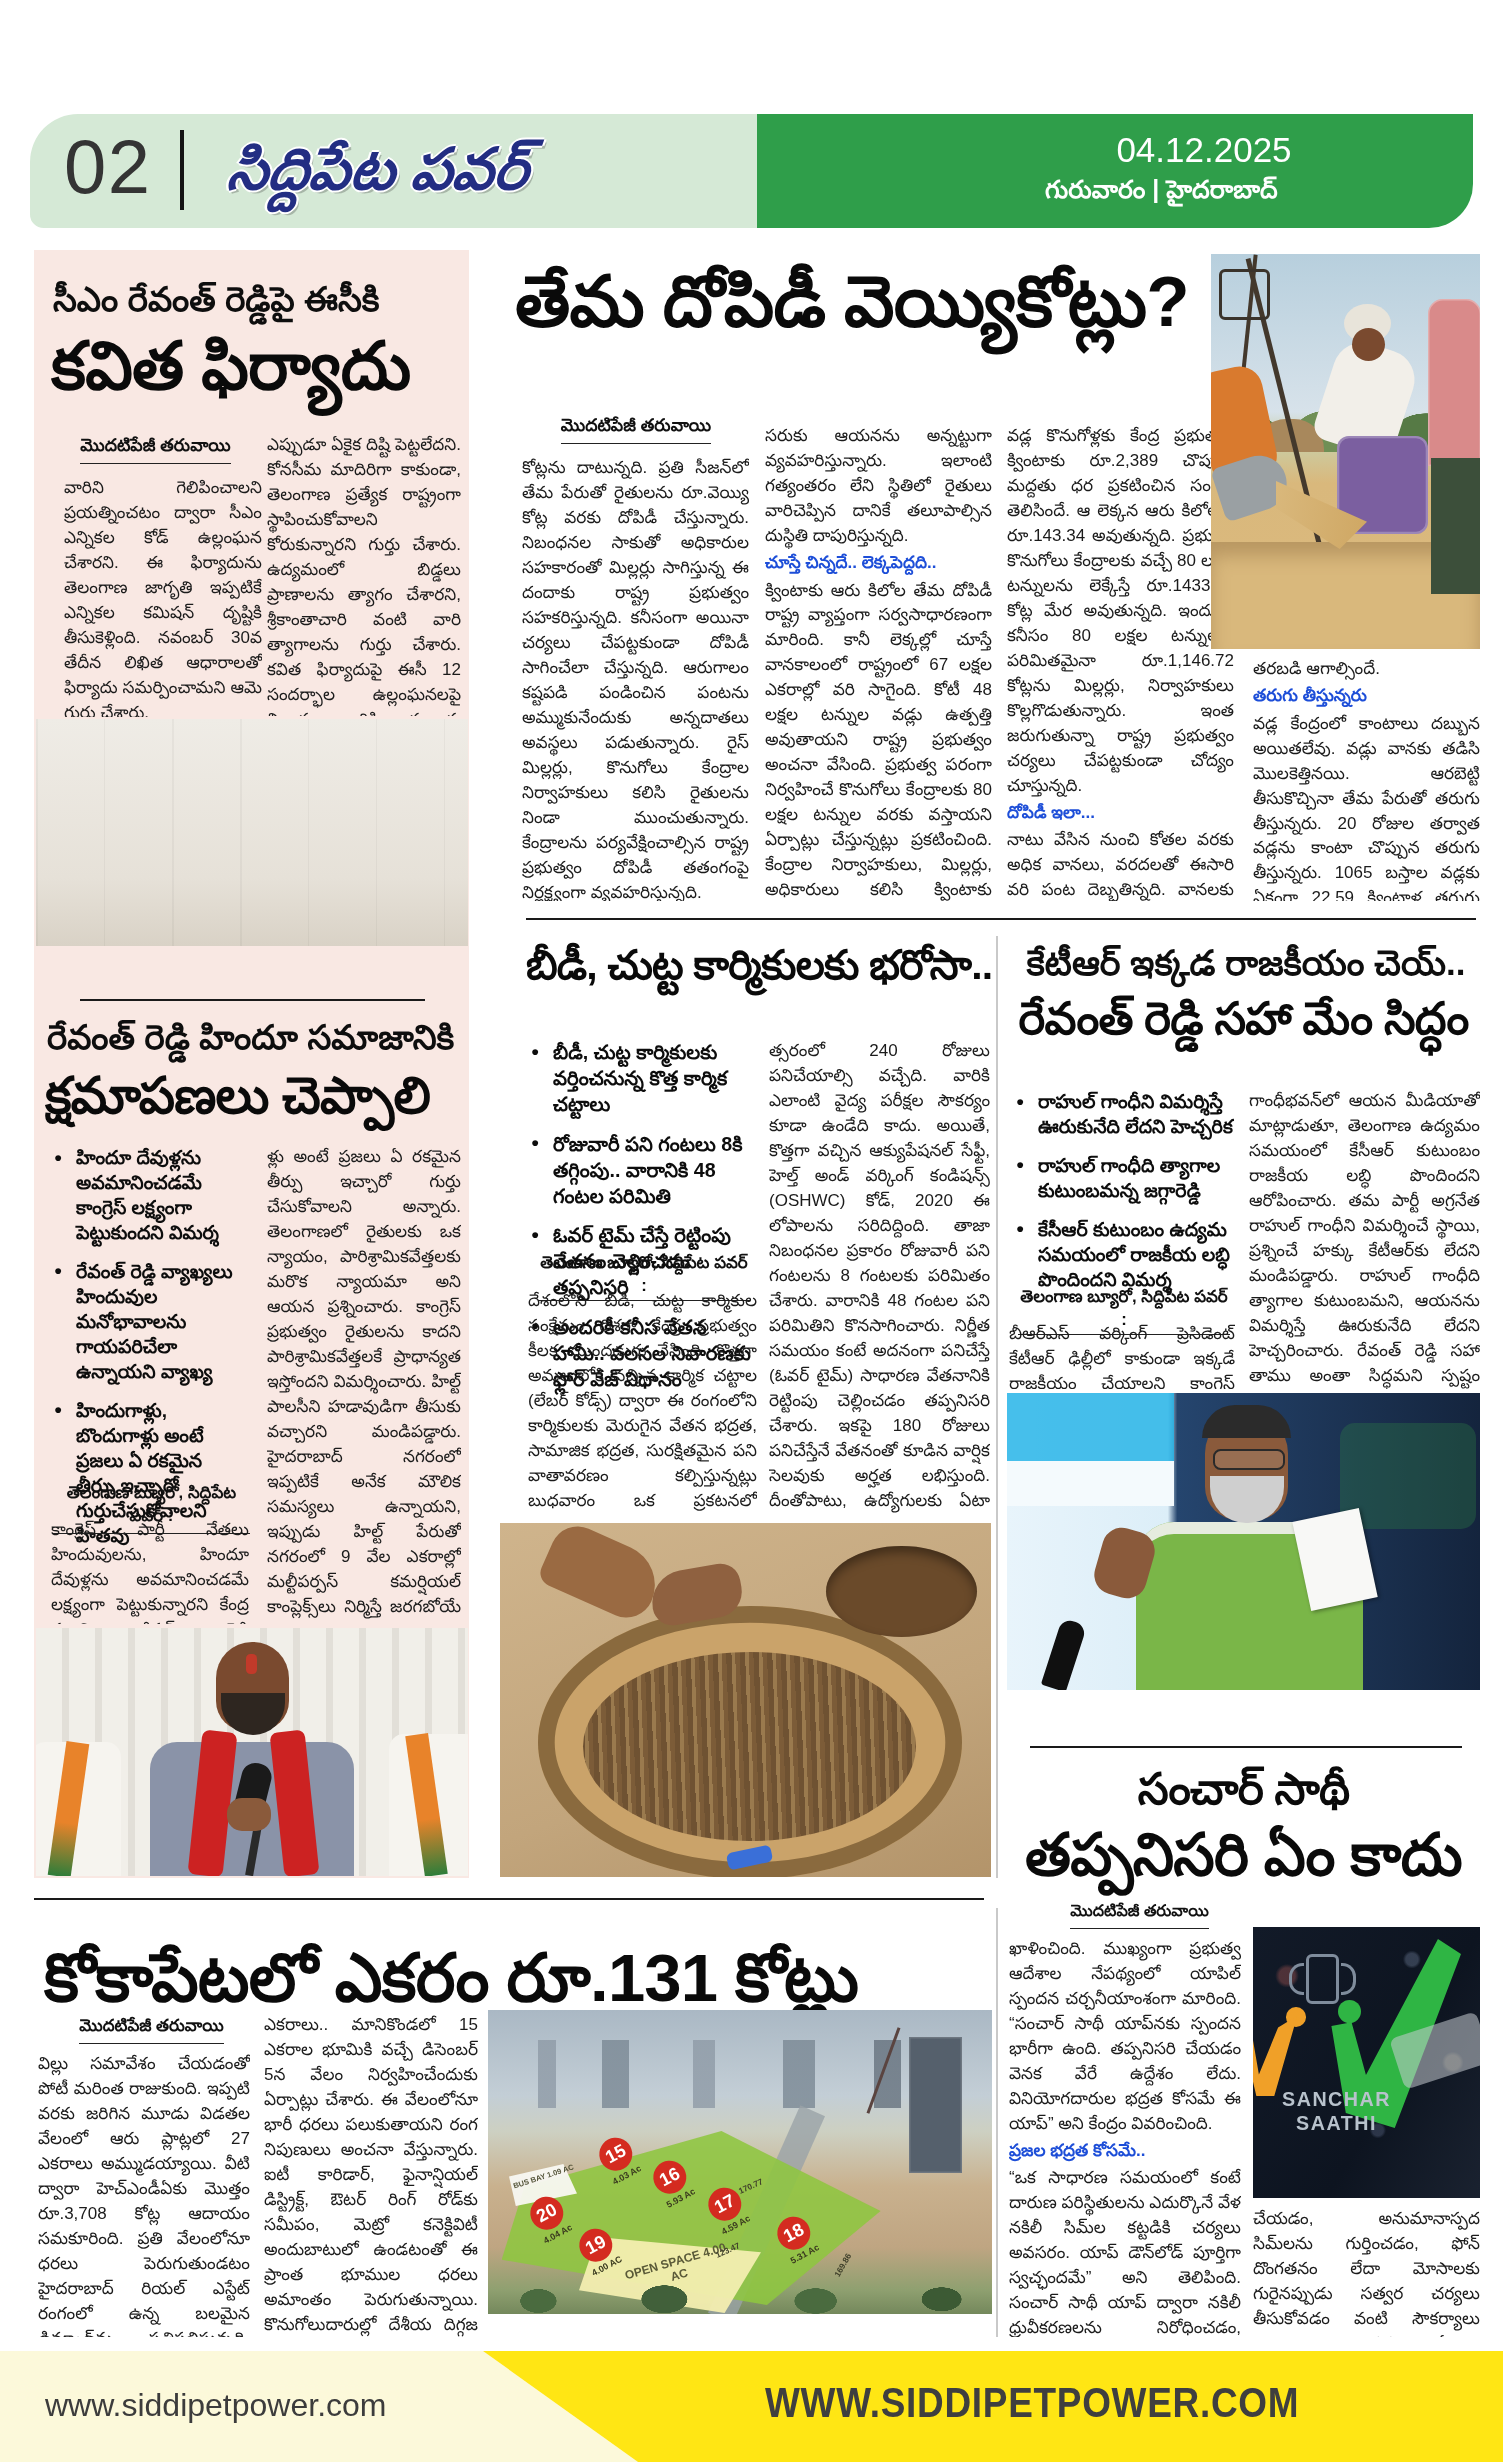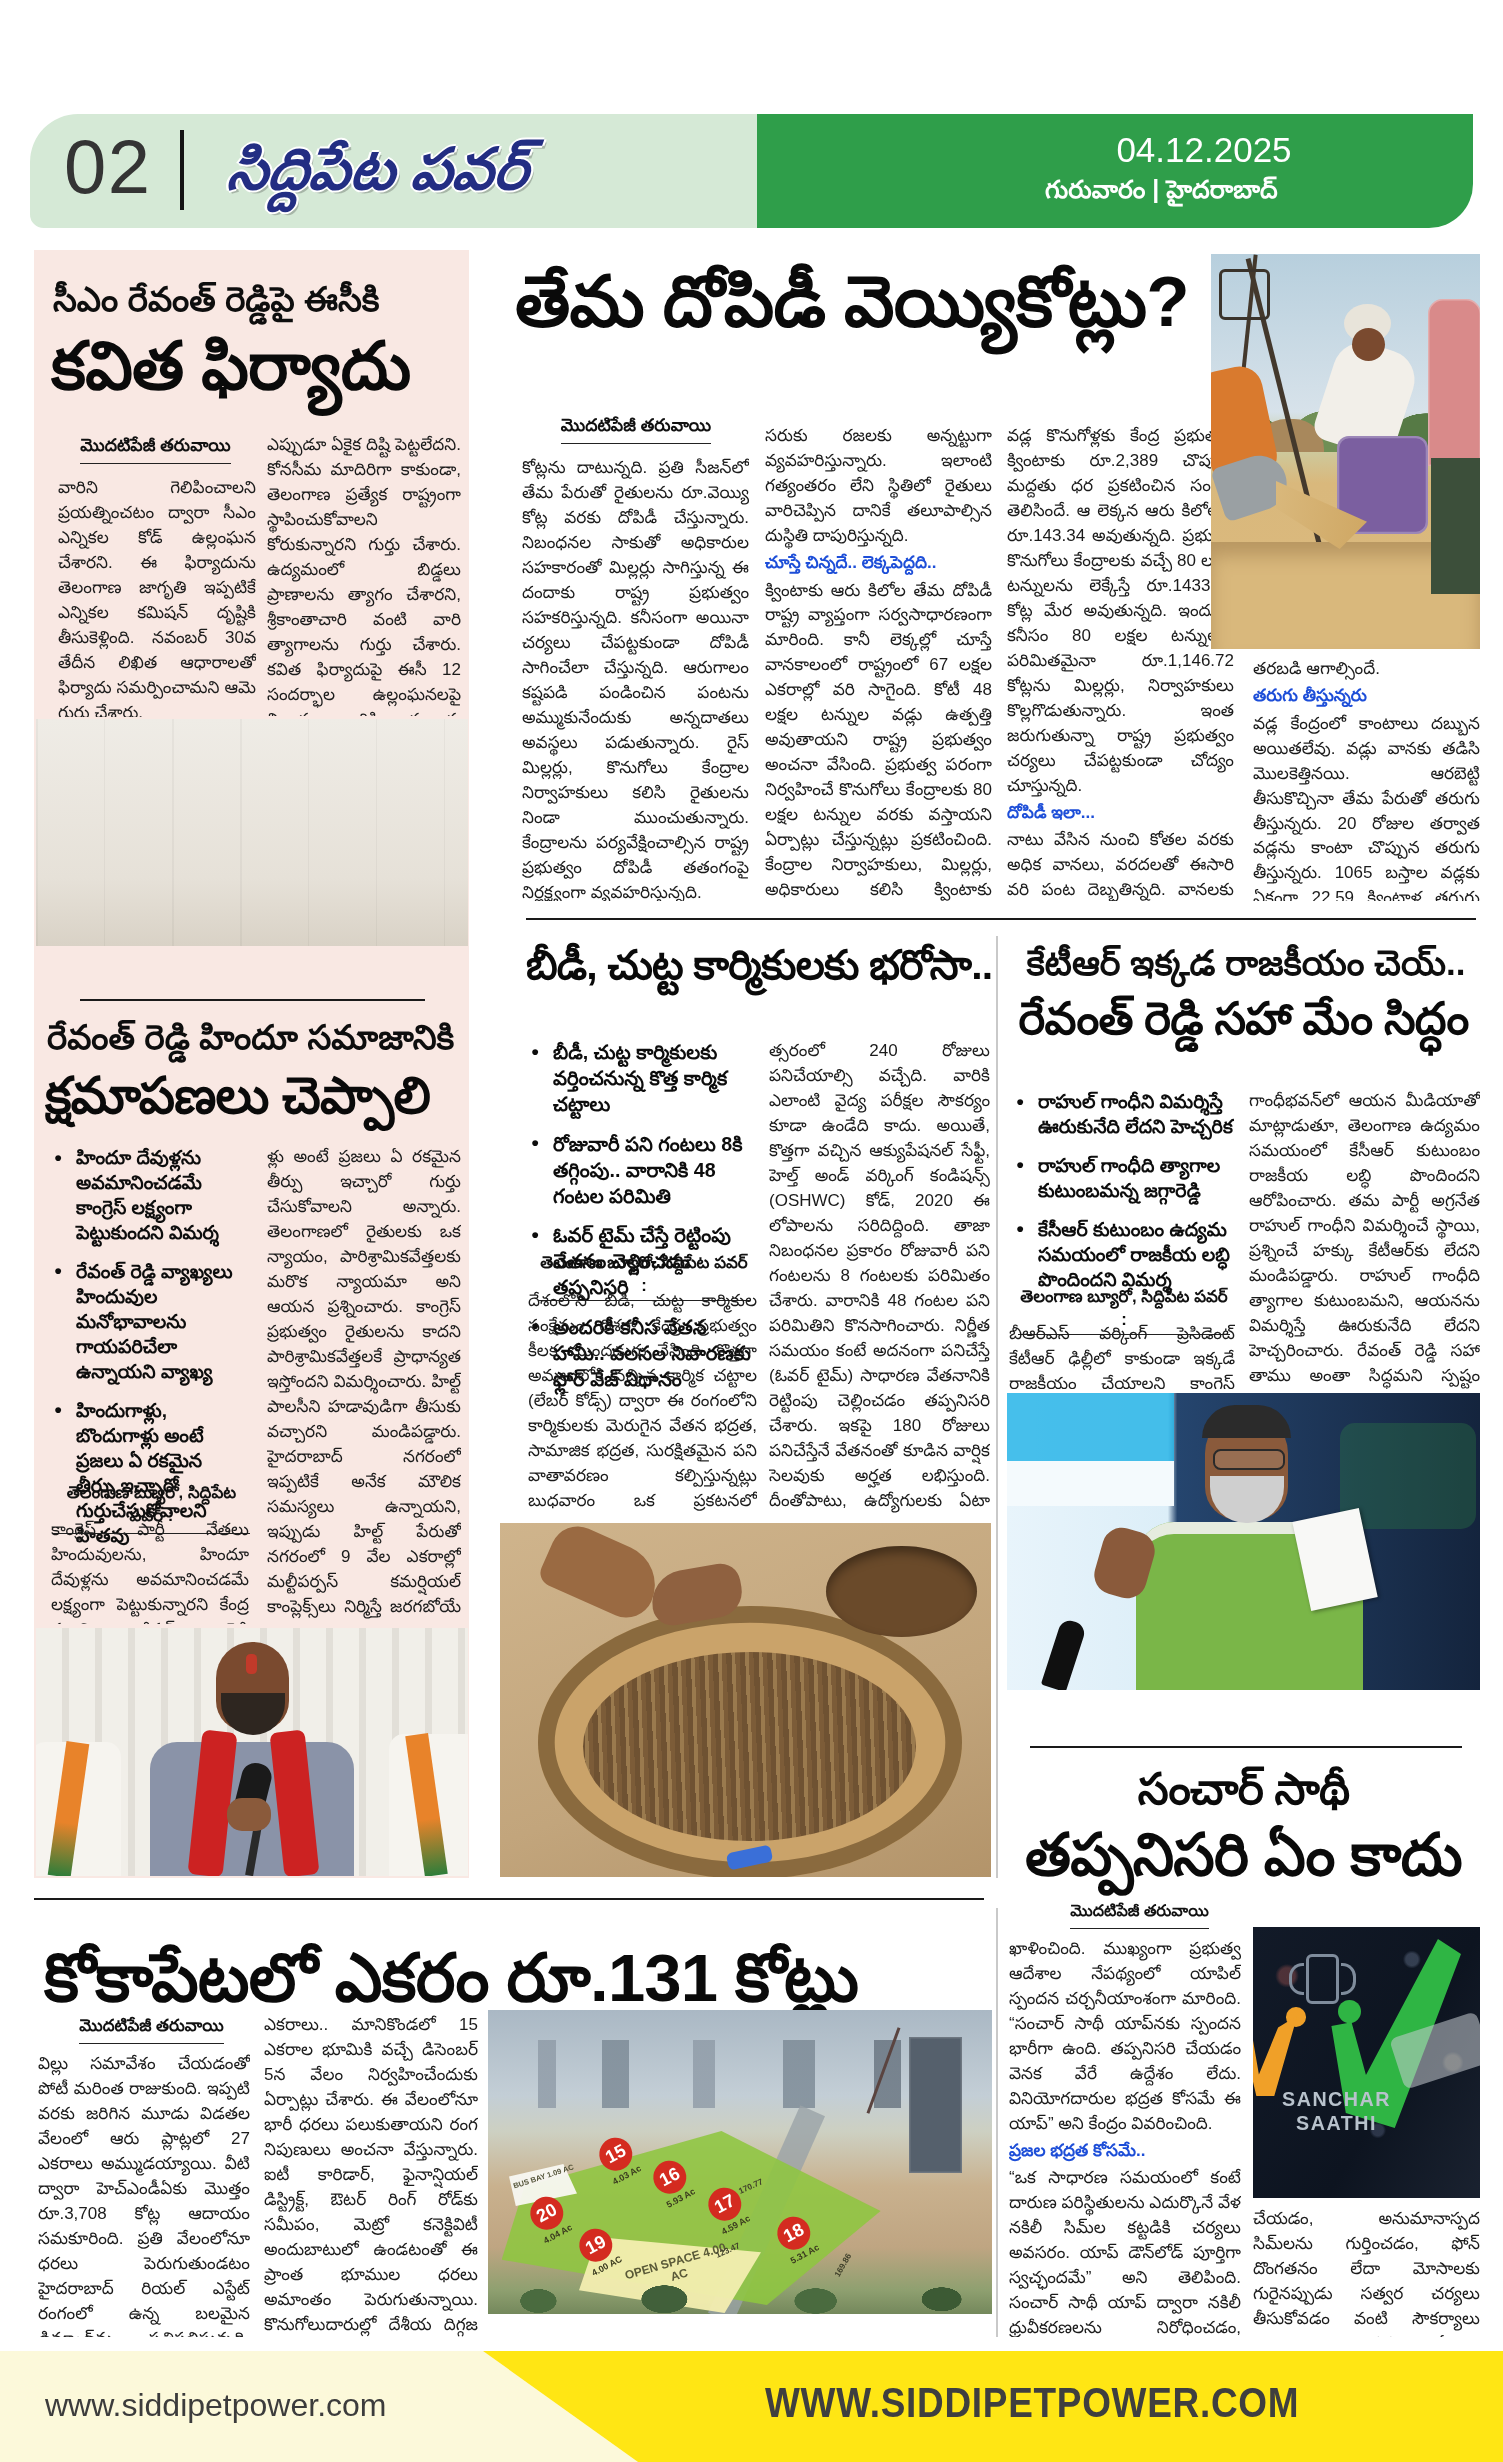--- a/index.html
+++ b/index.html
@@ -39,21 +39,21 @@
               text-shadow:-2.3px 0 #fff,2.3px 0 #fff,0 -2.3px #fff,0 2.3px #fff,3px 3px 0 rgba(30,30,30,0.25);">సిద్దిపేట పవర్</div>
 
   <div class="abs" style="left:1045px;top:130px;width:318px;text-align:center;font-size:35px;color:#ffffff;font-weight:400;">04.12.2025</div>
   <div class="abs" style="left:1045px;top:175px;width:318px;text-align:left;font-size:25px;color:#ffffff;font-weight:800;">గురువారం | హైదరాబాద్</div>
 
   <div class="abs" style="left:34px;top:250px;width:435px;height:1628px;background:#f9e8e3;"></div>
 
   <div class="kicker" style="left:53px;top:280px;font-size:34px;">సీఎం రేవంత్ రెడ్డిపై ఈసీకి</div>
   <div class="head" style="left:51px;top:327px;font-size:67px;">కవిత ఫిర్యాదు</div>
   <div class="byline" style="left:61px;top:435px;width:189px;"><span>మొదటిపేజీ తరువాయి</span></div>
-  <div class="bt" style="left:58px;top:476px;width:198px;height:241px;">
+  <div class="bt" style="left:64px;top:476px;width:198px;height:241px;">
     <p>వారిని గెలిపించాలని ప్రయత్నించటం ద్వారా సీఎం ఎన్నికల కోడ్ ఉల్లంఘన చేశారని. ఈ ఫిర్యాదును తెలంగాణ జాగృతి ఇప్పటికే ఎన్నికల కమిషన్ దృష్టికి తీసుకెళ్లింది. నవంబర్ 30వ తేదీన లిఖిత ఆధారాలతో ఫిర్యాదు సమర్పించామని ఆమె గుర్తు చేశారు.</p>
 
   </div>
   <div class="bt" style="left:267px;top:433px;width:194px;height:283px;">
     <p>ఎప్పుడూ ఏకైక దిష్టి పెట్టలేదని. కోనసీమ మాదిరిగా కాకుండా, తెలంగాణ ప్రత్యేక రాష్ట్రంగా స్థాపించుకోవాలని కోరుకున్నారని గుర్తు చేశారు. ఉద్యమంలో బిడ్డలు ప్రాణాలను త్యాగం చేశారని, శ్రీకాంతాచారి వంటి వారి త్యాగాలను గుర్తు చేశారు. కవిత ఫిర్యాదుపై ఈసీ 12 సందర్భాల ఉల్లంఘనలపై విచారణ జరిపి, ప్రజలకు నిజాలు తెలిసేలా చర్యలు తీసుకోవాలని కోరారు. తెలంగాణ సమాజానికి నిజమైన గౌరవం ఇవ్వలేదని, రాష్ట్రంలో సాధనార్థులు మర్యాద పొందలేదని స్పష్టం చేశారు.</p>
   </div>
 
   <div class="photo" style="left:36px;top:719px;width:432px;height:227px;background:linear-gradient(180deg,#efece6 0%,#e6e1d8 70%,#d9d2c6 100%);">
     <div class="abs" style="left:0;top:0;width:100%;height:100%;
          background:repeating-linear-gradient(90deg,rgba(0,0,0,0.04) 0 1.5px,transparent 1.5px 68px);"></div>
@@ -109,21 +109,21 @@
   </div>
 
   <div class="head" style="left:485px;top:261px;width:734px;text-align:center;font-size:71px;">తేమ దోపిడీ వెయ్యికోట్లు?</div>
   <div class="byline" style="left:530px;top:415px;width:212px;"><span>మొదటిపేజీ తరువాయి</span></div>
 
   <div class="bt" style="left:522px;top:456px;width:227px;height:445px;">
     <p>కోట్లను దాటున్నది. ప్రతి సీజన్‌లో తేమ పేరుతో రైతులను రూ.వెయ్యి కోట్ల వరకు దోపిడీ చేస్తున్నారు. నిబంధనల సాకుతో అధికారుల సహకారంతో మిల్లర్లు సాగిస్తున్న ఈ దందాకు రాష్ట్ర ప్రభుత్వం సహకరిస్తున్నది. కనీసంగా అయినా చర్యలు చేపట్టకుండా దోపిడీ సాగించేలా చేస్తున్నది. ఆరుగాలం కష్టపడి పండించిన పంటను అమ్ముకునేందుకు అన్నదాతలు అవస్థలు పడుతున్నారు. రైస్ మిల్లర్లు, కొనుగోలు కేంద్రాల నిర్వాహకులు కలిసి రైతులను నిండా ముంచుతున్నారు. కేంద్రాలను పర్యవేక్షించాల్సిన రాష్ట్ర ప్రభుత్వం దోపిడీ తతంగంపై నిర్లక్ష్యంగా వ్యవహరిస్తున్నది.</p>
 
   </div>
   <div class="bt" style="left:765px;top:424px;width:227px;height:477px;">
-    <p>సరుకు రజలకు అన్నట్టుగా వ్యవహరిస్తున్నారు. ఇలాంటి గత్యంతరం లేని స్థితిలో రైతులు వారిచెప్పిన దానికే తలూపాల్సిన దుస్థితి దాపురిస్తున్నది.</p>
+    <p>సరుకు ఆయనను అన్నట్టుగా వ్యవహరిస్తున్నారు. ఇలాంటి గత్యంతరం లేని స్థితిలో రైతులు వారిచెప్పిన దానికే తలూపాల్సిన దుస్థితి దాపురిస్తున్నది.</p>
     <p class="bsub">చూస్తే చిన్నదే.. లెక్కపెద్దది..</p>
     <p>క్వింటాకు ఆరు కిలోల తేమ దోపిడీ రాష్ట్ర వ్యాప్తంగా సర్వసాధారణంగా మారింది. కానీ లెక్కల్లో చూస్తే వానకాలంలో రాష్ట్రంలో 67 లక్షల ఎకరాల్లో వరి సాగైంది. కోటీ 48 లక్షల టన్నుల వడ్లు ఉత్పత్తి అవుతాయని రాష్ట్ర ప్రభుత్వం అంచనా వేసింది. ప్రభుత్వ పరంగా నిర్వహించే కొనుగోలు కేంద్రాలకు 80 లక్షల టన్నుల వరకు వస్తాయని ఏర్పాట్లు చేస్తున్నట్లు ప్రకటించింది. కేంద్రాల నిర్వాహకులు, మిల్లర్లు, అధికారులు కలిసి క్వింటాకు సగటున ఆరు కిలోల చొప్పున దోపిడీ చేస్తున్నారు. వానకాలం వడ్లకు కేంద్ర ప్రభుత్వం పట్టించుకున్న పాపాన పోవడం లేదు.</p>
   </div>
   <div class="bt" style="left:1007px;top:424px;width:227px;height:477px;">
     <p>వడ్ల కొనుగోళ్లకు కేంద్ర ప్రభుత్వం క్వింటాకు రూ.2,389 చొప్పున మద్దతు ధర ప్రకటించిన సంగతి తెలిసిందే. ఆ లెక్కన ఆరు కిలోలకు రూ.143.34 అవుతున్నది. ప్రభుత్వ కొనుగోలు కేంద్రాలకు వచ్చే 80 లక్షల టన్నులను లెక్కేస్తే రూ.1433.40 కోట్ల మేర అవుతున్నది. ఇందులో కనీసం 80 లక్షల టన్నులకు పరిమితమైనా రూ.1,146.72 కోట్లను మిల్లర్లు, నిర్వాహకులు కొల్లగొడుతున్నారు. ఇంత జరుగుతున్నా రాష్ట్ర ప్రభుత్వం చర్యలు చేపట్టకుండా చోద్యం చూస్తున్నది.</p>
     <p class="bsub">దోపిడీ ఇలా...</p>
     <p>నాటు వేసిన నుంచి కోతల వరకు అధిక వానలు, వరదలతో ఈసారి వరి పంట దెబ్బతిన్నది. వానలకు వడ్లు తడవకుండా కాపాడేందుకు రైతులు పాట్లు పడాల్సి వచ్చింది. తీరా కొనుగోలు కేంద్రాల్లో పెడితే వారాల</p>
   </div>
   <div class="bt" style="left:1253px;top:657px;width:227px;height:244px;">
     <p>తరబడి ఆగాల్సిందే.</p>

